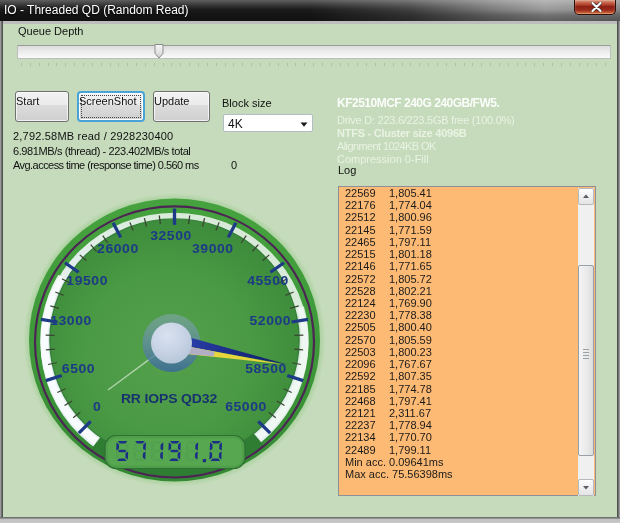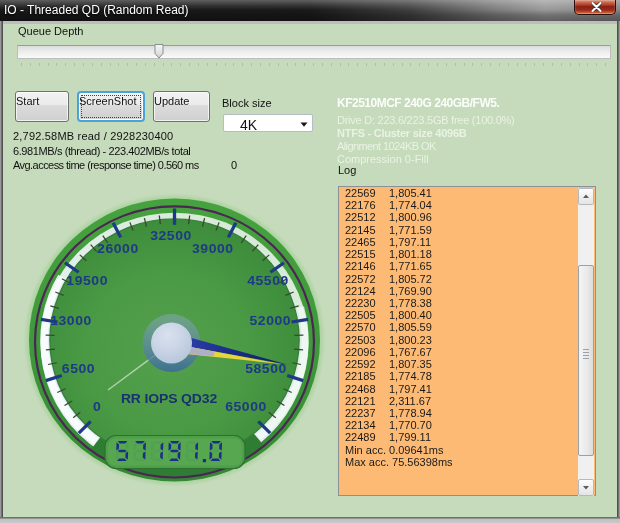--- a/index.html
+++ b/index.html
@@ -44,21 +44,21 @@
   box-shadow: inset 0 0 0 1px rgba(255,255,255,0.7); }
 #b-start { left:15px; top:91px; width:54px; }
 #b-shot { left:77px; top:91px; width:68px; border:2px solid #49a3d9; border-radius:4px; line-height:17px;
   box-shadow: inset 0 0 0 1px #fff; }
 #b-shot i { position:absolute; left:2px; top:2px; right:2px; bottom:2px; border:1px dotted #444; font-style:normal; }
 #b-update { left:153px; top:91px; width:57px; }
 
 
 #bs-label { left:222px; top:97px; }
 #combo { left:223px; top:114px; width:90px; height:18px; background:#fff; border:1px solid #b6bcc6; border-radius:2px; }
-#combo span { position:absolute; left:4px; top:2px; font-size:14px; color:#131313;margin-left:12px;}
+#combo span { position:absolute; left:4px; top:2px; font-size:12px; color:#131313;}
 #combo svg { position:absolute; right:4px; top:6.5px; }
 
 
 #st1 { left:13px; top:130px; letter-spacing:0.2px; }
 #st2 { left:13px; top:145px; letter-spacing:-0.4px; }
 #st3 { left:13px; top:159px; letter-spacing:-0.55px; }
 #st0 { left:231px; top:159px; }
 
 
 .inf { font-size:11px; }
@@ -142,20 +142,21 @@
 <div class="abs" id="listbox">
 <div id="listrows">
 <div class="lr"><span class="c1">22569</span><span class="c2">1,805.41</span></div>
       <div class="lr"><span class="c1">22176</span><span class="c2">1,774.04</span></div>
       <div class="lr"><span class="c1">22512</span><span class="c2">1,800.96</span></div>
       <div class="lr"><span class="c1">22145</span><span class="c2">1,771.59</span></div>
       <div class="lr"><span class="c1">22465</span><span class="c2">1,797.11</span></div>
       <div class="lr"><span class="c1">22515</span><span class="c2">1,801.18</span></div>
       <div class="lr"><span class="c1">22146</span><span class="c2">1,771.65</span></div>
       <div class="lr"><span class="c1">22572</span><span class="c2">1,805.72</span></div>
+      <div class="lr"><span class="c1">22528</span><span class="c2">1,802.21</span></div>
       <div class="lr"><span class="c1">22124</span><span class="c2">1,769.90</span></div>
       <div class="lr"><span class="c1">22230</span><span class="c2">1,778.38</span></div>
       <div class="lr"><span class="c1">22505</span><span class="c2">1,800.40</span></div>
       <div class="lr"><span class="c1">22570</span><span class="c2">1,805.59</span></div>
       <div class="lr"><span class="c1">22503</span><span class="c2">1,800.23</span></div>
       <div class="lr"><span class="c1">22096</span><span class="c2">1,767.67</span></div>
       <div class="lr"><span class="c1">22592</span><span class="c2">1,807.35</span></div>
       <div class="lr"><span class="c1">22185</span><span class="c2">1,774.78</span></div>
       <div class="lr"><span class="c1">22468</span><span class="c2">1,797.41</span></div>
       <div class="lr"><span class="c1">22121</span><span class="c2">2,311.67</span></div>

